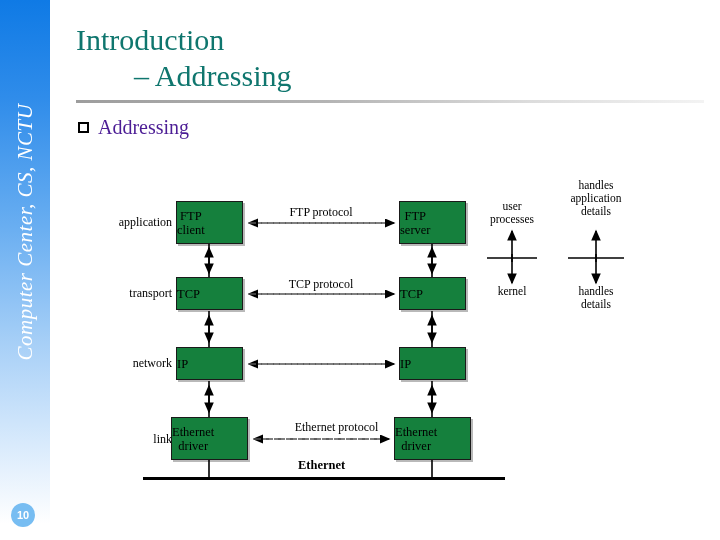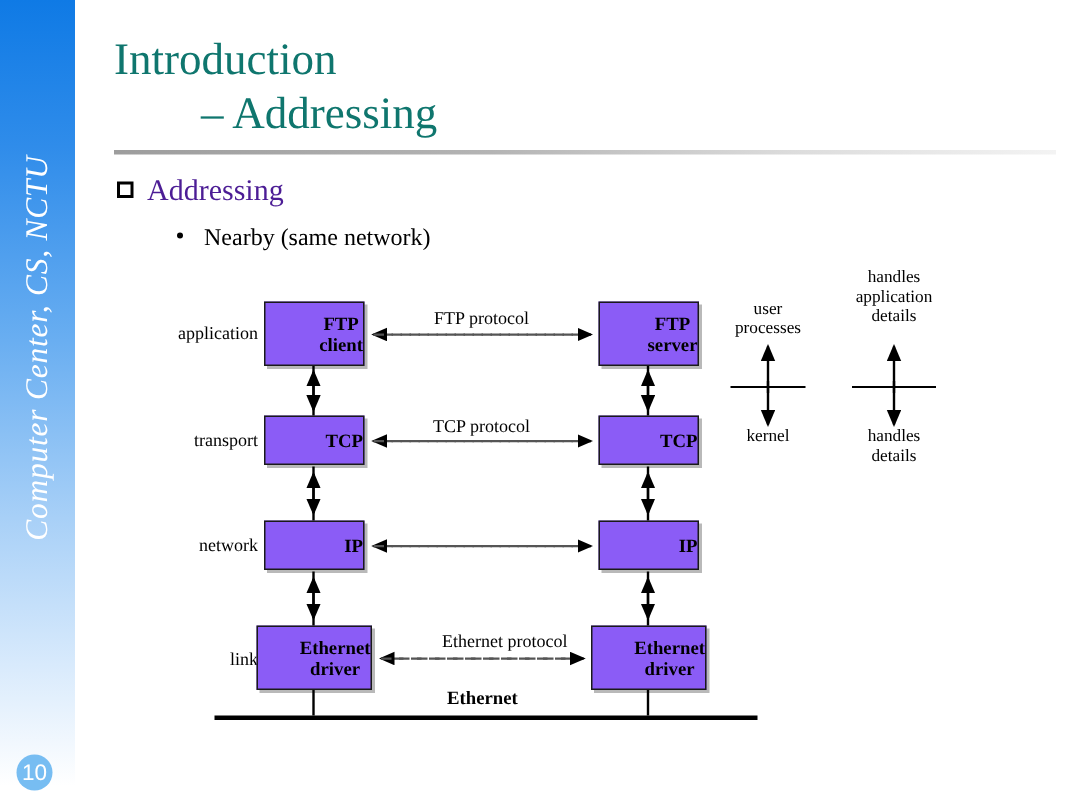--- a/index.html
+++ b/index.html
@@ -35,23 +35,23 @@
     letter-spacing: 0.5px;
     font-family: "Liberation Serif", "DejaVu Serif", serif;
   }
   #page-number {
     position: absolute;
     left: 11px; top: 503px;
     width: 24px; height: 24px;
     border-radius: 50%;
     background: #77bdf2;
     color: #ffffff;
-    font-size: 15px;
+    font-size: 11px;
     font-family: "Liberation Sans", sans-serif;
-    display: flex; align-items: center; justify-content: center;
+    display: flex; align-items: center; justify-content: center; font-weight: bold;
   }
 
   
   #title-block { position: absolute; left: 76px; top: 22px; width: 630px; }
   .title-line {
     color: #0f766e;
     font-size: 30px;
     line-height: 36px;
     white-space: nowrap;
   }
@@ -79,26 +79,26 @@
     display: inline-block; width: 4px; height: 4px;
     border-radius: 50%; background: #000;
     margin-right: 14px; vertical-align: 4px;
   }
 
   
   #figure { position: absolute; left: 0; top: 0; width: 720px; height: 540px; }
   .fig-box {
     position: absolute;
     border: 1.4px solid #1a1a1a;
-    background: #8b5cf6;
+    background: #15803d;
     box-shadow: 2px 2px 0 0 #b9b9b9;
-    display: flex; align-items: center; justify-content: flex-end;
+    display: flex; align-items: center; justify-content: flex-start;
     text-align: center;
     font-size: 12.5px;
-    font-weight: bold;
+    font-weight: normal;
     line-height: 14px;
     color: #000;
   }
   .fig-label {
     position: absolute;
     font-size: 12px;
     color: #000;
     white-space: nowrap;
   }
   .fig-label.right { text-align: right; }
@@ -136,23 +136,20 @@
   </div>
 
   <div id="title-block">
     <div class="title-line" id="title-line-1">Introduction</div>
     <div class="title-line" id="title-line-2">– Addressing</div>
   </div>
   <div id="title-rule"></div>
 
   <div id="bullet-1">
     <span class="sq"></span><span>Addressing</span>
-  </div>
-  <div id="bullet-2">
-    <span class="dot"></span><span>Nearby (same network)</span>
   </div>
 
   <div id="figure">
 
     <div class="fig-label right" style="left:92px; top:215px; width:80px;">application</div>
     <div class="fig-label right" style="left:92px; top:286px; width:80px;">transport</div>
     <div class="fig-label right" style="left:92px; top:356px; width:80px;">network</div>
     <div class="fig-label right" style="left:92px; top:432px; width:80px;">link</div>
 
     <div class="fig-box" style="left:176px; top:201px; width:67px; height:43px;">

